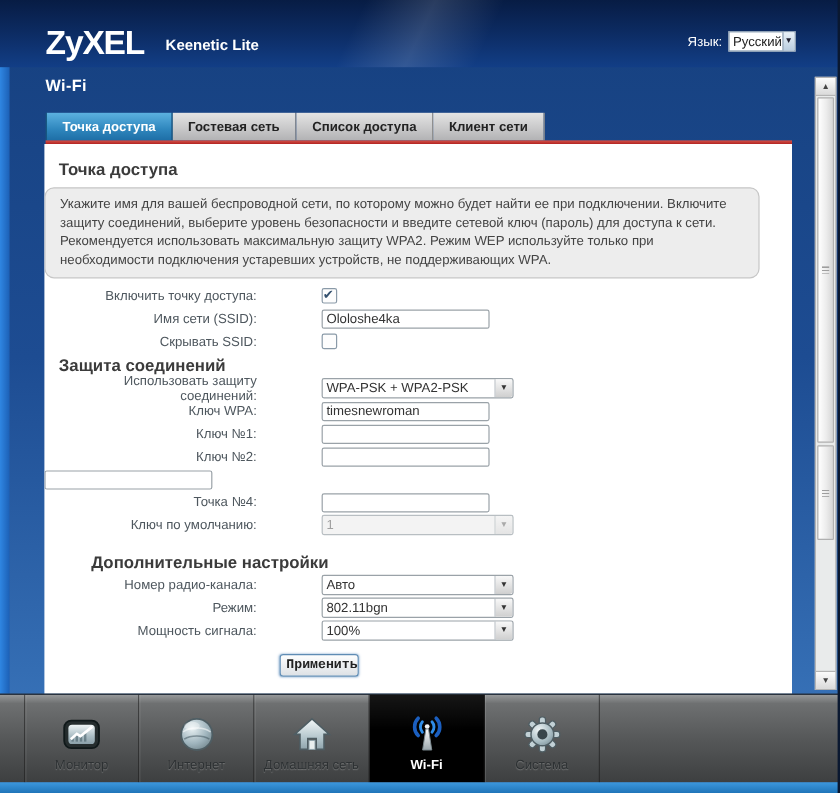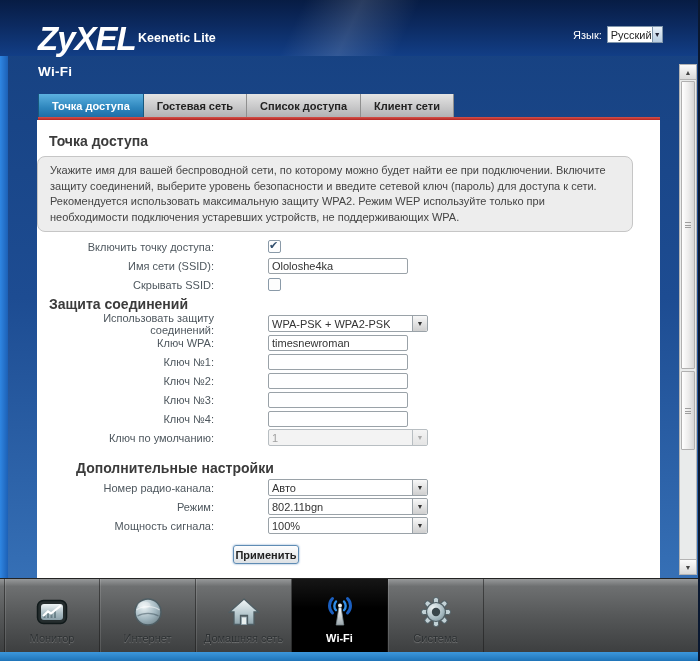--- a/index.html
+++ b/index.html
@@ -5,21 +5,21 @@
   * { margin:0; padding:0; box-sizing:border-box; }
   html,body { width:700px; height:661px; }
   body { font-family:"Liberation Sans", sans-serif; background:#0a1830; overflow:hidden; }
   .page { position:absolute; top:0; left:0; width:700px; height:661px; overflow:hidden; background:linear-gradient(180deg,#16407f 0%, #1d4c92 45%, #3d7ac0 100%); }
 
   
   .header { position:absolute; top:0; left:0; width:700px; height:56px;
     background:linear-gradient(180deg,#071c44 0%, #0c2a60 45%, #123e86 100%); }
   .header::after { content:""; position:absolute; inset:0;
     background:linear-gradient(115deg, transparent 42%, rgba(255,255,255,0.14) 50%, transparent 58%); }
-  .logo { position:absolute; left:38px; top:20px; color:#fff; font-size:33px; font-weight:bold; font-style:italic; letter-spacing:-1px; z-index:2; }
+  .logo { position:absolute; left:38px; top:20px; color:#fff; font-size:28px; font-weight:bold; letter-spacing:-1px; z-index:2; }
   .product { position:absolute; left:138px; top:31px; color:#fff; font-size:12.5px; font-weight:bold; z-index:2; }
   .lang { position:absolute; left:573px; top:26px; display:flex; align-items:center; gap:5px; z-index:2; }
   .lang-label { color:#fff; font-size:11px; }
   .lang-select { width:56px; height:17px; background:#fff; border:1px solid #8096ac; display:flex; align-items:center; justify-content:space-between; font-size:11px; color:#222; cursor:default; }
   .lang-select .val { padding-left:3px; }
   .lang-select .arrow-btn { width:15px; height:100%; background:linear-gradient(#e9f1f8,#b9cde0); border-left:1px solid #8096ac; display:flex; align-items:center; justify-content:center; font-size:7px; color:#223; }
 
   .left-strip { position:absolute; left:0; top:56px; width:8px; height:522px;
     background:linear-gradient(90deg,#2f86e2,#1c60b6); }
   .right-edge { position:absolute; right:0; top:0; width:2px; height:661px; background:#0a1830; }
@@ -47,38 +47,38 @@
   .checkbox { width:13px; height:13px; border:1px solid #8a9aa8; border-radius:2px; background:#fdfdfd; position:relative; cursor:pointer; }
   .checkbox.checked::after { content:"✔"; position:absolute; left:0px; top:-2px; font-size:11px; color:#33506e; }
 
   .select { width:160px; height:17px; border:1px solid #9aa2a8; border-radius:2px; background:#fff; display:flex; align-items:center; justify-content:space-between; color:#333; cursor:pointer; }
   .select .val { padding-left:3px; white-space:nowrap; overflow:hidden; }
   .select .arrow-btn { width:15px; height:100%; background:linear-gradient(#f8f8f8,#cfcfcf); border-left:1px solid #9aa2a8; display:flex; align-items:center; justify-content:center; font-size:7px; color:#333; border-radius:0 2px 2px 0; flex:none; }
   .select.disabled { background:#f3f3f3; color:#a0a0a0; border-color:#b8bec2; }
   .select.disabled .arrow-btn { color:#aaa; background:linear-gradient(#f4f4f4,#e4e4e4); border-left-color:#b8bec2; }
 
   .apply-btn { display:block; margin:10px 0 0 196px; width:66px; height:19px; border:1px solid #5f8cb4; border-radius:3px;
-    background:linear-gradient(#fefefe,#dde1e5); font-family:Liberation Sans, sans-serif; font-size:11px; font-weight:bold; color:#222;
-    box-shadow:0 0 2px rgba(90,140,190,0.9); cursor:pointer; }
+    background:linear-gradient(#fefefe,#dde1e5); font-family:Liberation Mono, monospace; font-size:11px; font-weight:bold; color:#222;
+    box-shadow:0 0 2px rgba(90,140,190,0.9); cursor:pointer;text-align:right; }
 
   
   .scrollbar { position:absolute; left:679px; top:64px; width:18px; height:511px; background:#e9ebeb; border:1px solid #b4b4b4; }
   .sb-btn { position:absolute; left:0; width:16px; height:15px; background:linear-gradient(#fbfbfb,#dadada); display:flex; align-items:center; justify-content:center; font-size:7px; color:#444; cursor:pointer; }
   .sb-btn.up { top:0; border-bottom:1px solid #b4b4b4; }
   .sb-btn.down { bottom:0; border-top:1px solid #b4b4b4; }
   .sb-thumb { position:absolute; left:1px; width:14px; background:linear-gradient(90deg,#ffffff,#ececec 55%, #d6d6d6); border:1px solid #b0b0b0; border-radius:1px; cursor:pointer; }
   .sb-grip { position:absolute; left:3px; right:3px; top:50%; margin-top:-3px; height:6px;
     background:repeating-linear-gradient(180deg,#9e9e9e 0 1px, transparent 1px 2.6px); }
   .thumb1 { top:16px; height:288px; }
   .thumb2 { top:306px; height:79px; }
 
   
   .nav { position:absolute; left:0; top:578px; width:700px; height:74px;
     background:linear-gradient(180deg,#97999a 0%, #6e7071 10%, #565859 50%, #3d3f40 100%);
-    border-top:1px solid #232323; display:flex; padding-left:4px; }
+    border-top:1px solid #232323; display:flex; padding-left:20px; }
   .nav-item { width:96px; display:flex; flex-direction:column; align-items:center; justify-content:flex-end; padding-bottom:8px;
     border-right:1px solid rgba(25,25,25,0.55); box-shadow:inset 1px 0 0 rgba(255,255,255,0.12); cursor:pointer; }
   .nav-item:first-child { border-left:1px solid rgba(25,25,25,0.55); }
   .nav-item .icon { width:36px; height:36px; margin-bottom:2px; }
   .nav-label { font-size:11px; color:#2d3133; text-shadow:0 1px 1px rgba(255,255,255,0.28); white-space:nowrap; }
   .nav-item.active { background:linear-gradient(180deg,#161616,#000 40%); box-shadow:none; }
   .nav-item.active .nav-label { color:#fff; font-weight:bold; text-shadow:none; }
 
   .bottom-strip { position:absolute; left:0; bottom:0; width:700px; height:9px; background:linear-gradient(180deg,#3c97dc,#1f74b8); }
 </style>
@@ -143,25 +143,24 @@
       </div>
       <div class="row">
         <span class="lbl">Ключ №1:</span>
         <input class="text-input" style="">
       </div>
       <div class="row">
         <span class="lbl">Ключ №2:</span>
         <input class="text-input" style="">
       </div>
       <div class="row">
-        <span class="lbl">Ключ №3:</span>
         <input class="text-input" style="">
       </div>
       <div class="row">
-        <span class="lbl">Ключ №4:</span>
+        <span class="lbl">Точка №4:</span>
         <input class="text-input" style="">
       </div>
       <div class="row">
         <span class="lbl">Ключ по умолчанию:</span>
         <div class="select disabled">
           <span class="val">1</span>
           <span class="arrow-btn">▼</span>
         </div>
       </div>
 

